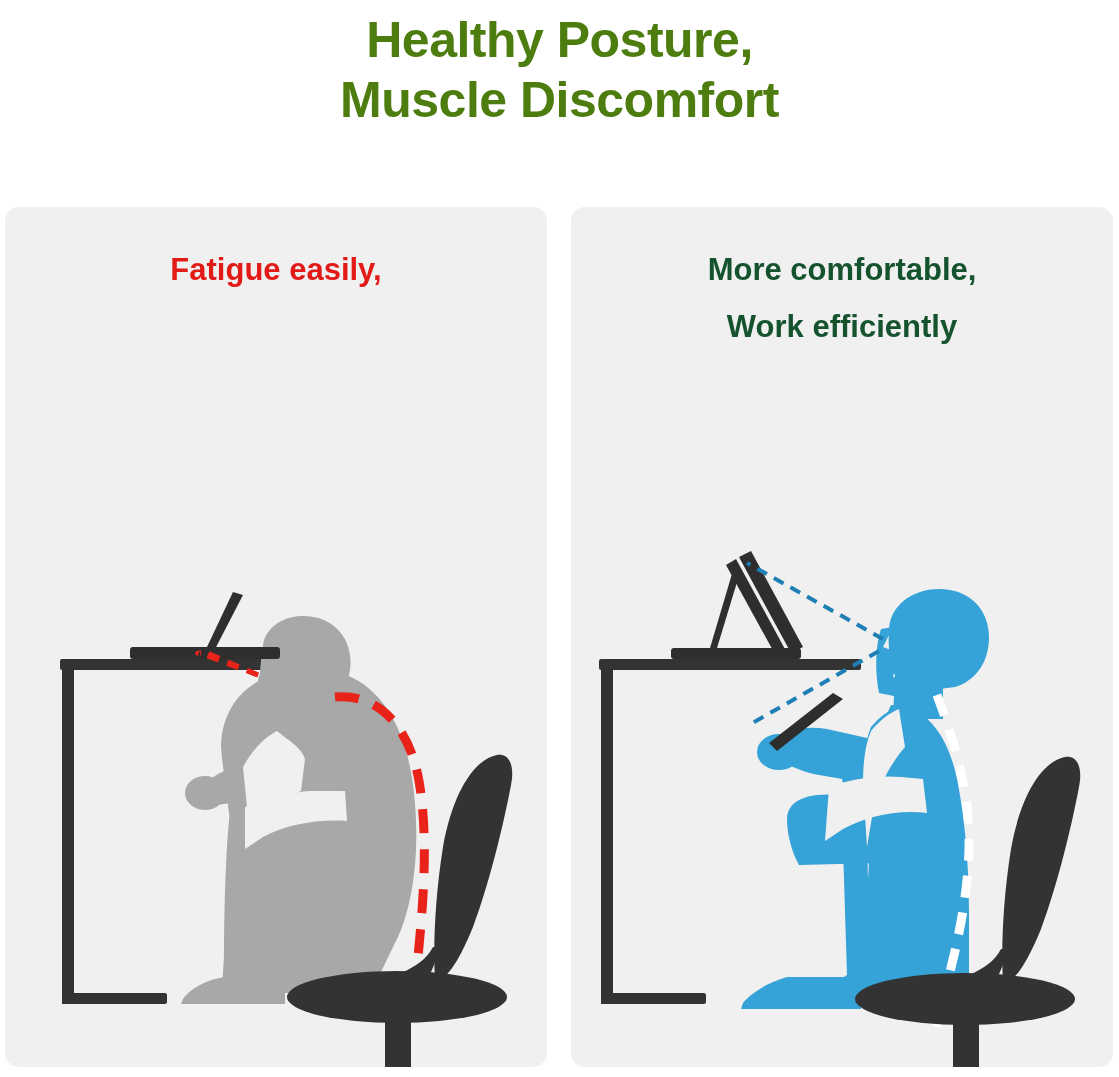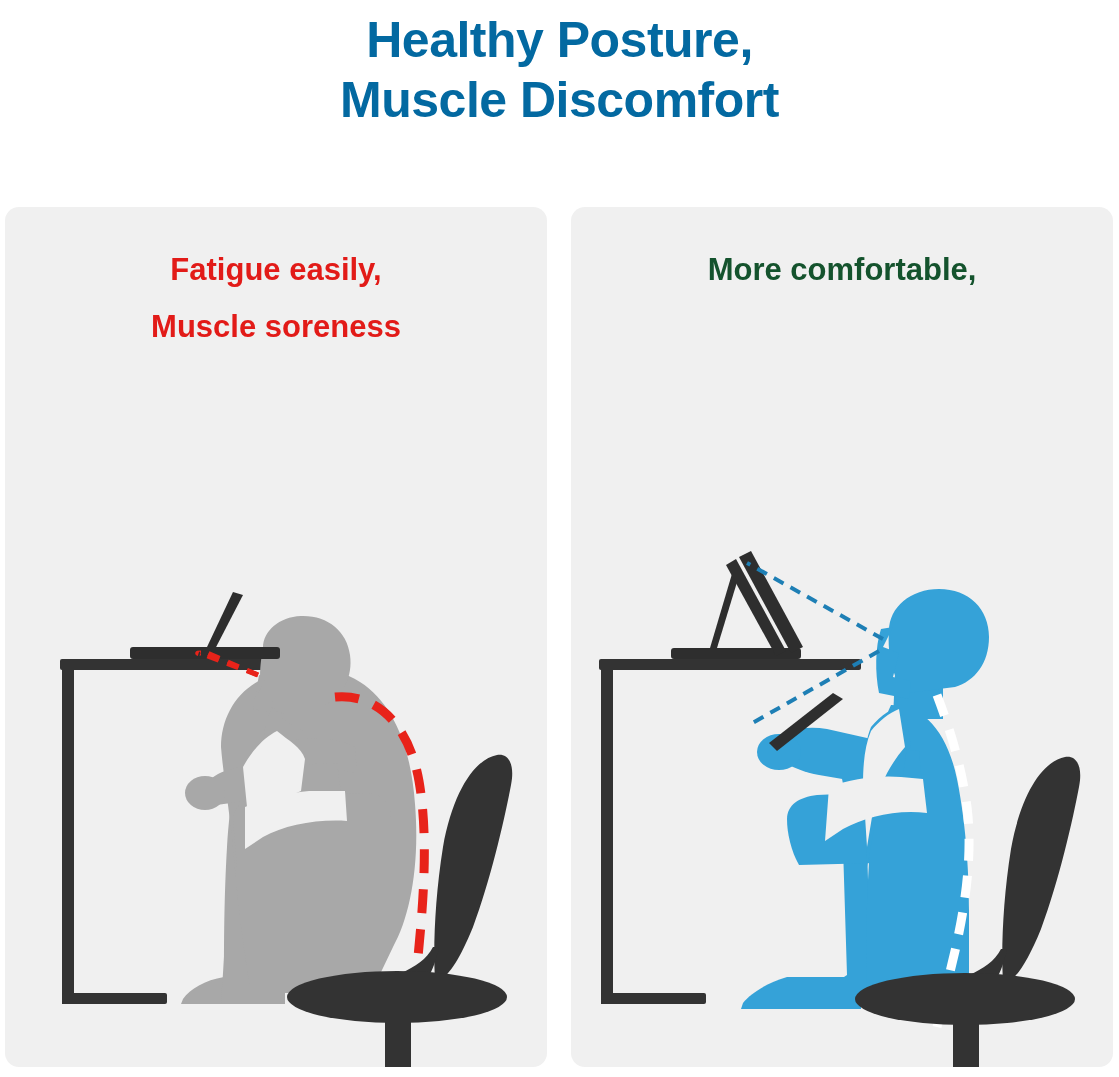--- a/index.html
+++ b/index.html
@@ -16,21 +16,21 @@
     position: relative;
   }
 
   
   .title-block {
     width: 100%;
     padding-top: 10px;
     text-align: center;
   }
   .title-line {
-    color: #0369a1;
+    color: #4d7c0f;
     font-weight: bold;
     font-size: 50px;
     line-height: 1.20;
     letter-spacing: -0.5px;
     white-space: nowrap;
   }
 
   
   .panels {
     position: absolute;
@@ -82,21 +82,20 @@
   <div class="title-line">Healthy Posture,</div>
   <div class="title-line">Muscle Discomfort</div>
 </div>
 
 <div class="panels">
 
   <div class="panel panel--bad">
 
     <div class="panel-heading">
       <div class="hl">Fatigue easily,</div>
-      <div class="hl">Muscle soreness</div>
     </div>
 
     <div class="scene">
       <svg viewBox="0 0 542 860" xmlns="http://www.w3.org/2000/svg">
 
         <g>
 
           <rect x="55" y="452" width="260" height="11" rx="2" fill="#333333"></rect>
 
           <rect x="57" y="452" width="12" height="345" fill="#333333"></rect>
@@ -255,20 +254,21 @@
         </g>
 
       </svg>
     </div>
   </div>
 
   <div class="panel panel--good">
 
     <div class="panel-heading">
       <div class="hl">More comfortable,</div>
+      <div class="hl">Work efficiently</div>
     </div>
 
     <div class="scene">
       <svg viewBox="0 0 542 860" xmlns="http://www.w3.org/2000/svg">
 
         <g>
           <rect x="28" y="452" width="262" height="11" rx="2" fill="#333333"></rect>
           <rect x="30" y="452" width="12" height="345" fill="#333333"></rect>
           <rect x="30" y="786" width="105" height="11" rx="2" fill="#333333"></rect>
         </g>

